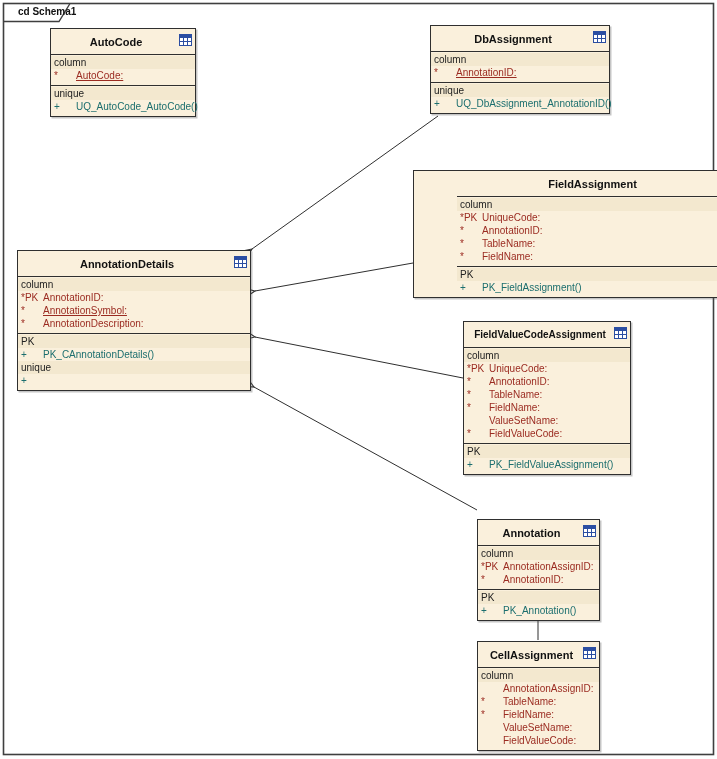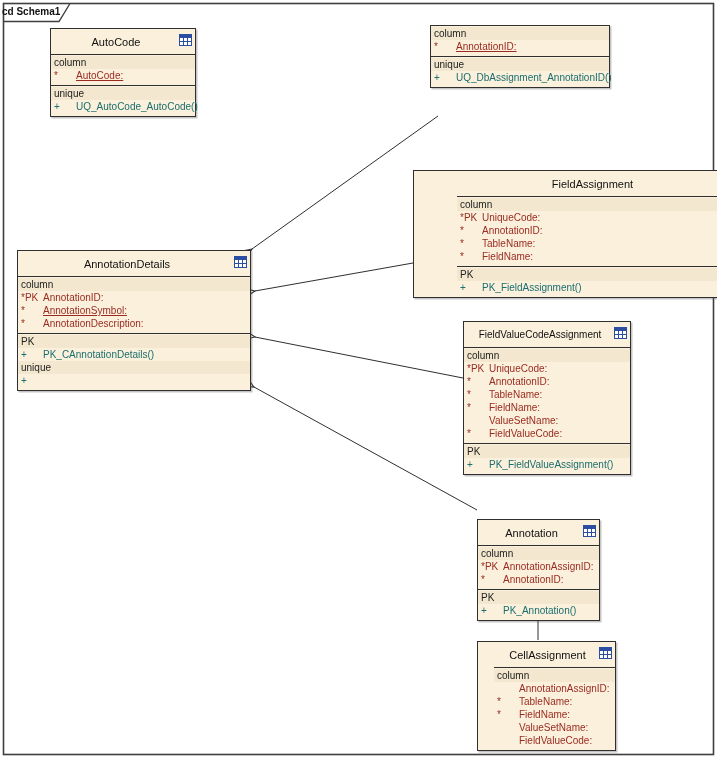--- a/index.html
+++ b/index.html
@@ -11,32 +11,32 @@
     --frame-stroke:#3f3f3f;
   }
   html,body{margin:0;padding:0;background:#ffffff;}
   .stage{
     position:relative;width:717px;height:759px;background:#ffffff;
     font-family:"Liberation Sans","DejaVu Sans",sans-serif;
     overflow:hidden;
   }
   .overlay{position:absolute;left:0;top:0;width:717px;height:759px;}
   .frame-label{
-    position:absolute;left:2px;top:6px;font-size:10px;font-weight:bold;color:#111;
+    position:absolute;left:18px;top:6px;font-size:10px;font-weight:bold;color:#111;
   }
   .entity{
     position:absolute;background:var(--entity-fill);
     border:1px solid var(--entity-border);
     box-shadow:1.5px 1.5px 0 rgba(90,90,90,0.35);
     font-size:10px;color:#111;
   }
   .etitle{
     position:relative;height:25px;border-bottom:1px solid var(--entity-border);
     display:flex;align-items:center;justify-content:center;
-    font-size:11px;font-weight:normal;padding:0 18px 0 4px;white-space:nowrap;
+    font-size:11px;font-weight:bold;padding:0 18px 0 4px;white-space:nowrap;
   }
   .etitle .icon{position:absolute;right:3px;top:5px;line-height:0;}
   .compartment{padding:1px 0 3px 0;}
   .compartment + .compartment{border-top:1px solid var(--entity-border);}
   .sec-header{
     background:var(--section-header-fill);
     padding:0 3px;line-height:13px;color:#222;
   }
   .row{display:flex;padding:0 3px;line-height:13px;white-space:nowrap;}
   .row .marker{width:22px;flex:0 0 22px;}
@@ -92,20 +92,32 @@
     <div class="compartment">
       <div class="sec-header">unique</div>
       <div class="row op">
         <span class="marker">+</span>
         <span class="rtext">UQ_AutoCode_AutoCode()</span>
       </div>
     </div>
   </div>
 
   <div class="entity" style="left:430px;top:25px;width:178px;">
+    <div class="etitle">
+      <span>DbAssignment</span>
+      <span class="icon">
+        <svg width="13" height="12" viewBox="0 0 13 12">
+            <rect x="0.5" y="0.5" width="12" height="11" fill="#fff" stroke="#2B4EA2"></rect>
+            <rect x="1" y="1" width="11" height="3" fill="#2B4EA2"></rect>
+            <line x1="4.5" y1="4" x2="4.5" y2="11.5" stroke="#2B4EA2"></line>
+            <line x1="8.5" y1="4" x2="8.5" y2="11.5" stroke="#2B4EA2"></line>
+            <line x1="0.5" y1="7.5" x2="12.5" y2="7.5" stroke="#2B4EA2"></line>
+          </svg>
+      </span>
+    </div>
     <div class="compartment">
       <div class="sec-header">column</div>
       <div class="row col">
         <span class="marker">*</span>
         <span class="rtext u">AnnotationID:</span>
       </div>
     </div>
     <div class="compartment">
       <div class="sec-header">unique</div>
       <div class="row op">
@@ -272,21 +284,21 @@
     </div>
     <div class="compartment">
       <div class="sec-header">PK</div>
       <div class="row op">
         <span class="marker">+</span>
         <span class="rtext">PK_Annotation()</span>
       </div>
     </div>
   </div>
 
-  <div class="entity" style="left:477px;top:641px;width:121px;padding-left:16px;">
+  <div class="entity" style="left:477px;top:641px;width:121px;">
     <div class="etitle">
       <span>CellAssignment</span>
       <span class="icon">
         <svg width="13" height="12" viewBox="0 0 13 12">
             <rect x="0.5" y="0.5" width="12" height="11" fill="#fff" stroke="#2B4EA2"></rect>
             <rect x="1" y="1" width="11" height="3" fill="#2B4EA2"></rect>
             <line x1="4.5" y1="4" x2="4.5" y2="11.5" stroke="#2B4EA2"></line>
             <line x1="8.5" y1="4" x2="8.5" y2="11.5" stroke="#2B4EA2"></line>
             <line x1="0.5" y1="7.5" x2="12.5" y2="7.5" stroke="#2B4EA2"></line>
           </svg>

